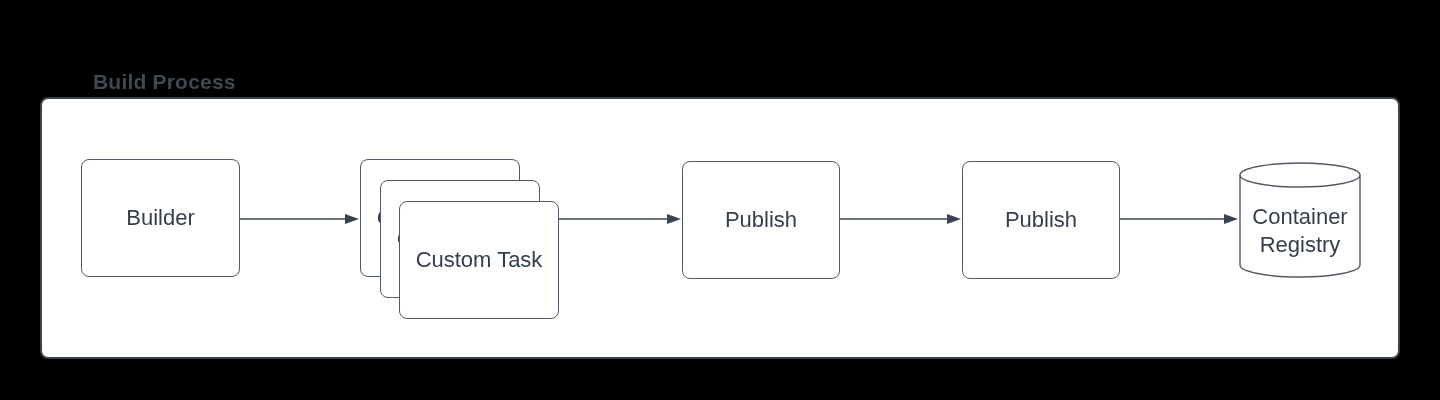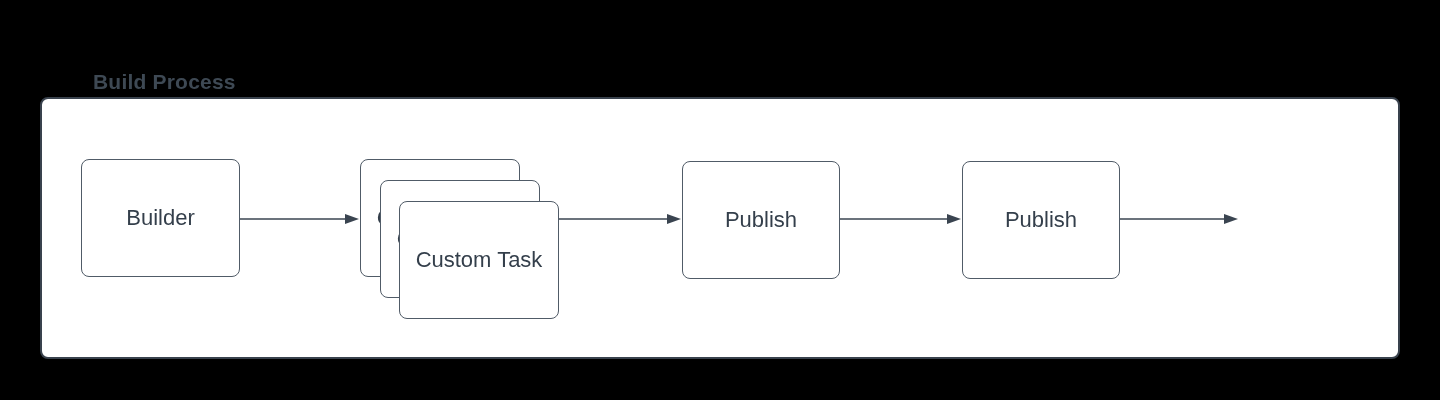--- a/index.html
+++ b/index.html
@@ -113,20 +113,27 @@
     </div>
 
     <div class="node node-package">
       <span>Publish</span>
     </div>
 
     <div class="node node-publish">
       <span>Publish</span>
     </div>
 
+    <div class="node-cylinder">
+      <svg width="122" height="116" viewBox="0 0 122 116">
+        <path class="shape-stroke" d="M 1 13 a 60 12 0 0 1 120 0 l 0 90 a 60 12 0 0 1 -120 0 z"></path>
+        <path class="shape-stroke-open" d="M 1 13 a 60 12 0 0 0 120 0"></path>
+      </svg>
+      <div class="cyl-label">Container Registry</div>
+    </div>
 
     <svg class="edges-layer" viewBox="0 0 1356 258">
       <g>
         <line class="edge-line" x1="198" y1="120" x2="304" y2="120"></line>
         <polygon class="edge-head" points="317,120 303,115 303,125"></polygon>
       </g>
       <g>
         <line class="edge-line" x1="517" y1="120" x2="626" y2="120"></line>
         <polygon class="edge-head" points="639,120 625,115 625,125"></polygon>
       </g>

